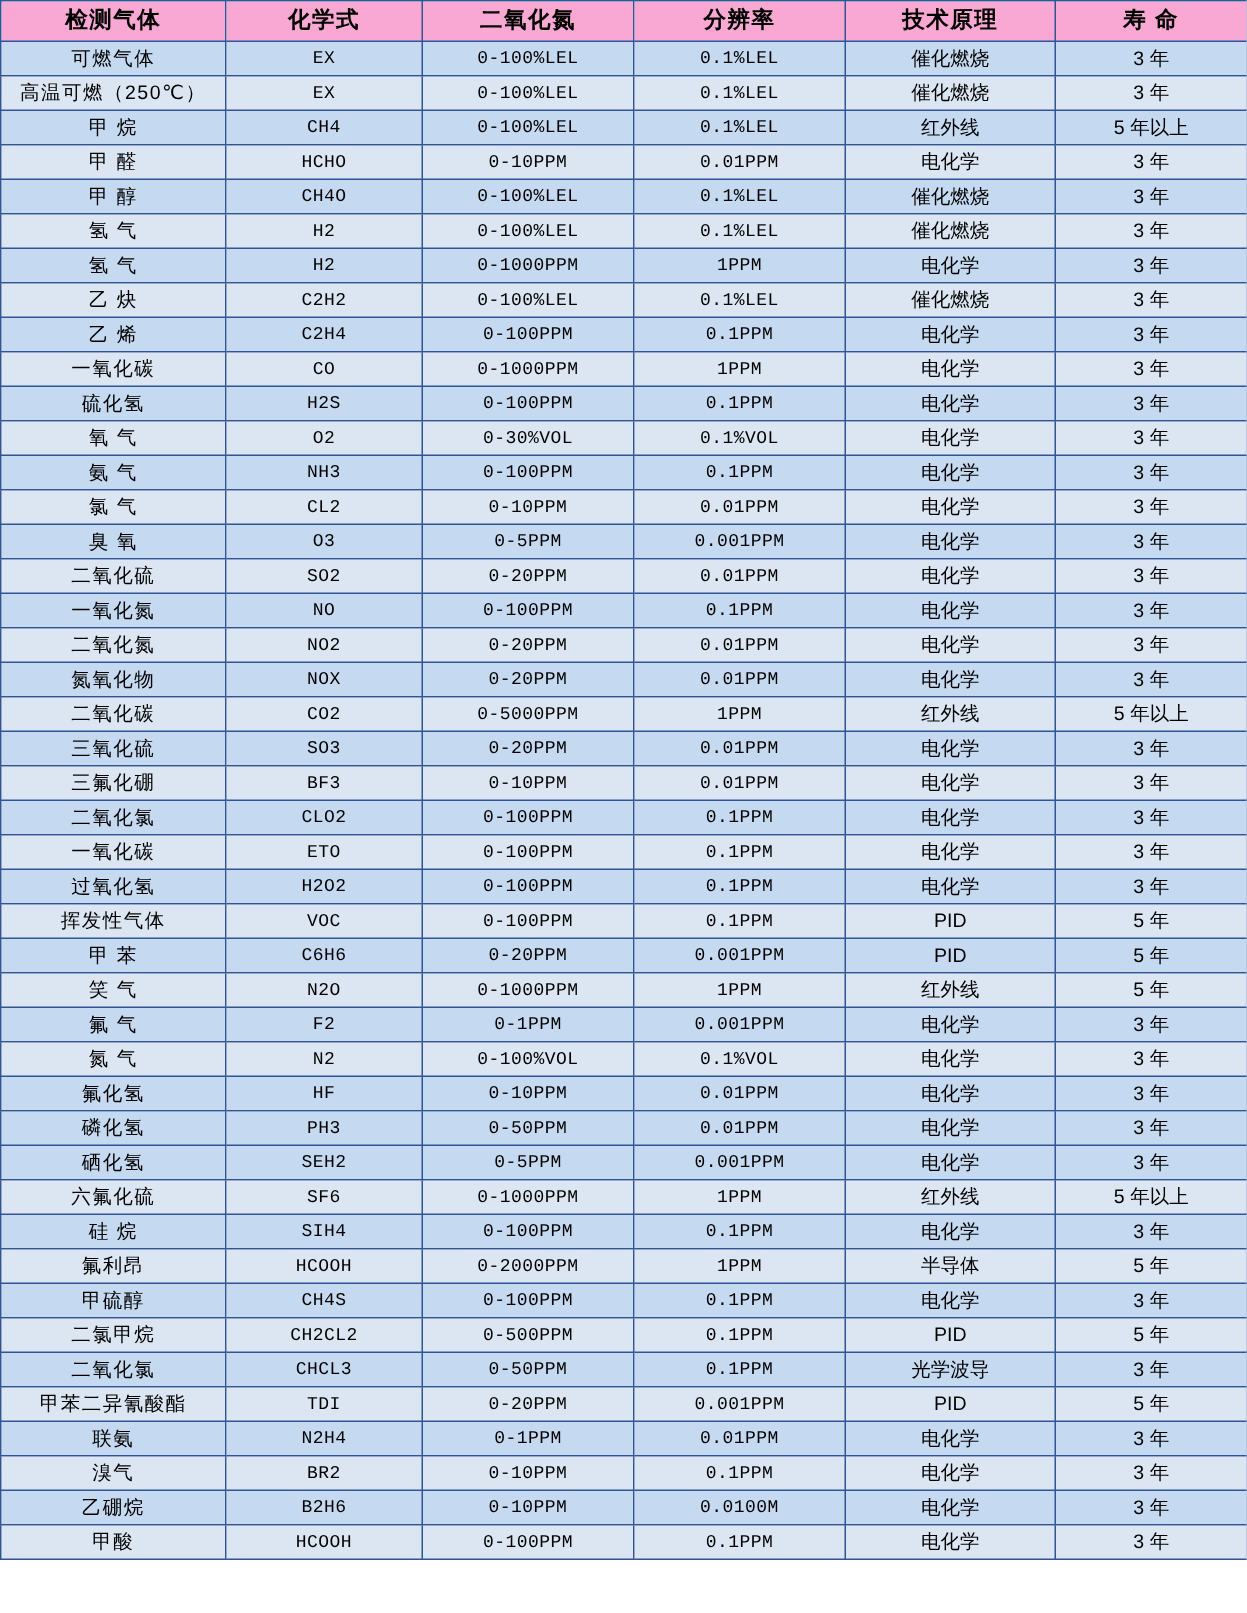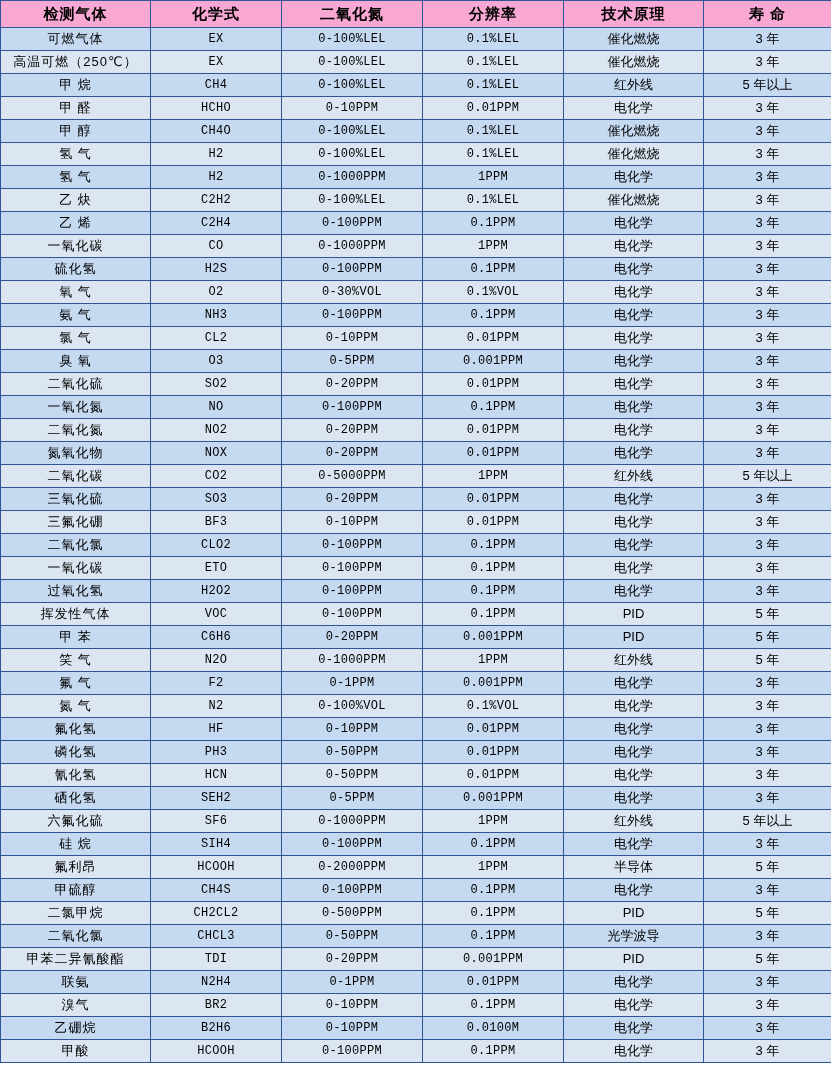--- a/index.html
+++ b/index.html
@@ -330,28 +330,20 @@
         <td>3 年</td>
       </tr>
       <tr class="odd">
         <td class="name">磷化氢</td>
         <td class="mono">PH3</td>
         <td class="mono">0-50PPM</td>
         <td class="mono">0.01PPM</td>
         <td>电化学</td>
         <td>3 年</td>
       </tr>
-      <tr class="even">
-        <td class="name">氰化氢</td>
-        <td class="mono">HCN</td>
-        <td class="mono">0-50PPM</td>
-        <td class="mono">0.01PPM</td>
-        <td>电化学</td>
-        <td>3 年</td>
-      </tr>
       <tr class="odd">
         <td class="name">硒化氢</td>
         <td class="mono">SEH2</td>
         <td class="mono">0-5PPM</td>
         <td class="mono">0.001PPM</td>
         <td>电化学</td>
         <td>3 年</td>
       </tr>
       <tr class="even">
         <td class="name">六氟化硫</td>

